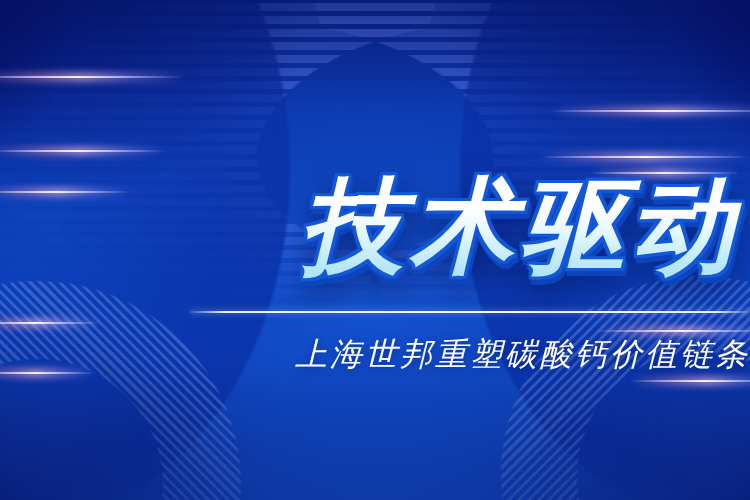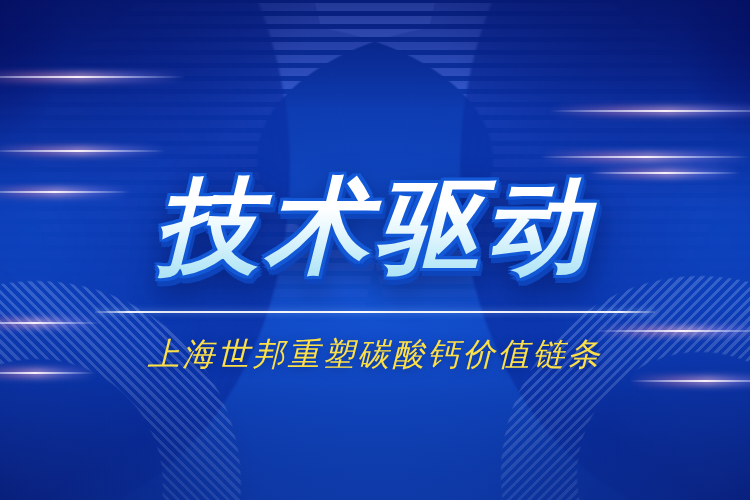--- a/index.html
+++ b/index.html
@@ -207,21 +207,21 @@
       rgba(255,150,200,0) 100%);
     filter: blur(3px);
   }
 
   
   .content {
     position: absolute;
     inset: 0;
     display: flex;
     flex-direction: column;
-    align-items: center;
+    align-items: flex-end;
     justify-content: center;
   }
   .title-wrap {
     position: relative;
     margin-top: 48px;
     line-height: 1;
   }
   .title {
     position: relative;
     font-family: "DejaVu Sans", sans-serif;
@@ -259,21 +259,21 @@
     box-shadow: 0 0 6px rgba(190,220,255,0.55);
   }
 
   .subtitle {
     margin-top: 20px;
     font-family: "DejaVu Sans", sans-serif;
     font-size: 32px;
     font-style: italic;
     font-weight: 400;
     letter-spacing: 3px;
-    color: #fde047;
+    color: #ffffff;
     white-space: nowrap;
     text-shadow: 0 2px 8px rgba(4,22,96,0.55);
   }
 </style>
 </head>
 <body>
 
 <div id="banner">
 
   <div class="bg-base"></div>

